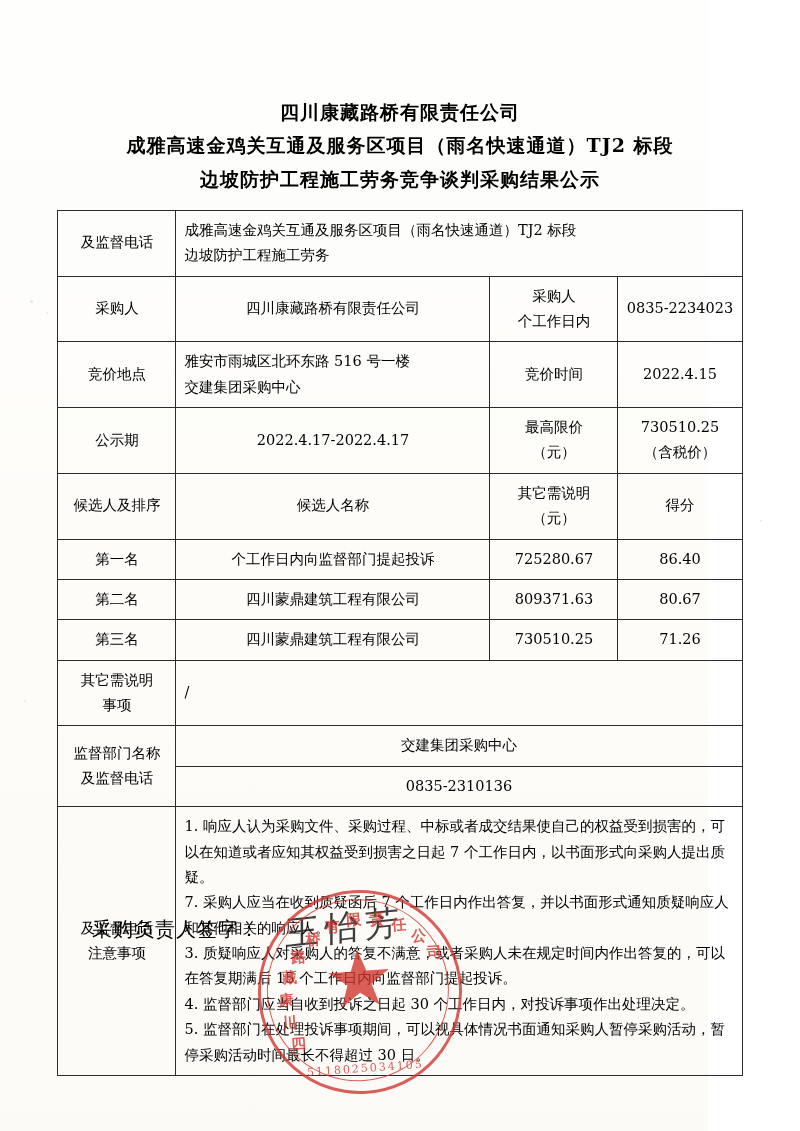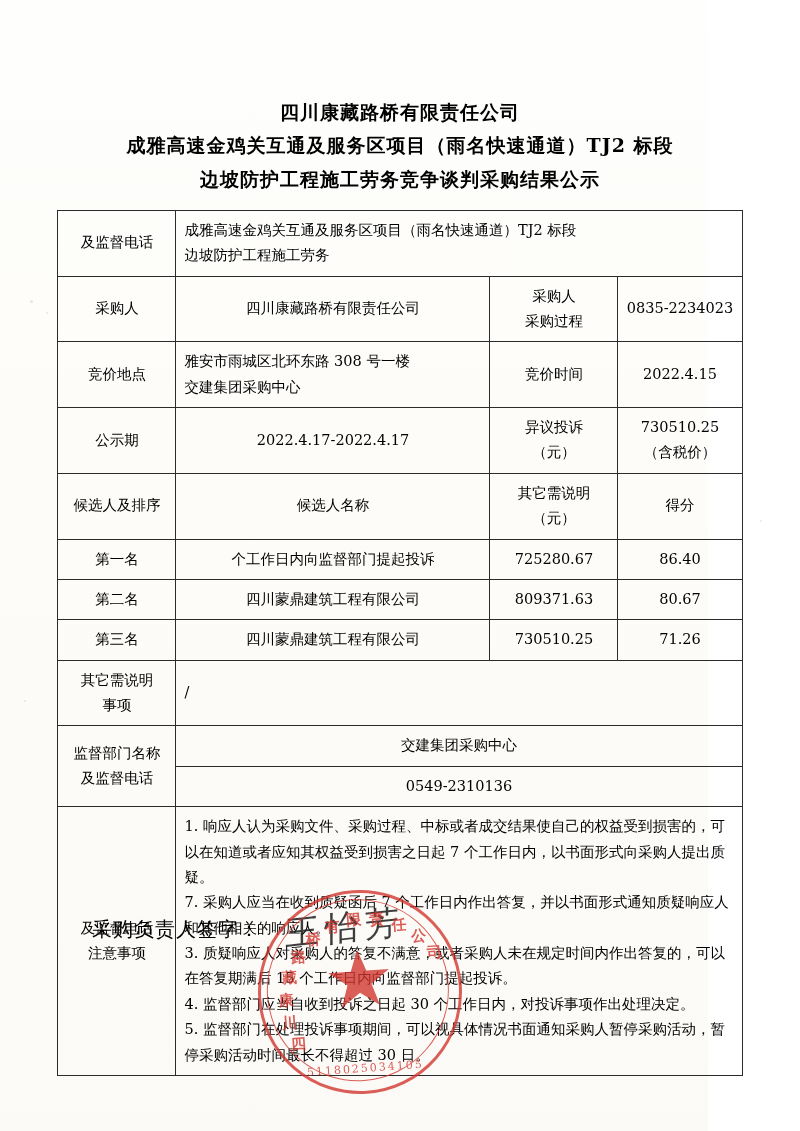--- a/index.html
+++ b/index.html
@@ -199,40 +199,40 @@
             <div>成雅高速金鸡关互通及服务区项目（雨名快速通道）TJ2 标段</div>
             <div>边坡防护工程施工劳务</div>
           </td>
         </tr>
 
         <tr>
           <td class="c-center">采购人</td>
           <td class="c-center" colspan="2">四川康藏路桥有限责任公司</td>
           <td class="c-center two-line">
             <div>采购人</div>
-            <div>采购过程</div>
+            <div>个工作日内</div>
           </td>
           <td class="c-center">0835-2234023</td>
         </tr>
 
         <tr>
           <td class="c-center">竞价地点</td>
           <td class="c-left cell-pad-l two-line" colspan="2">
-            <div>雅安市雨城区北环东路 308 号一楼</div>
+            <div>雅安市雨城区北环东路 516 号一楼</div>
             <div>交建集团采购中心</div>
           </td>
           <td class="c-center">竞价时间</td>
           <td class="c-center">2022.4.15</td>
         </tr>
 
         <tr>
           <td class="c-center">公示期</td>
           <td class="c-center" colspan="2">2022.4.17-2022.4.17</td>
           <td class="c-center two-line">
-            <div>异议投诉</div>
+            <div>最高限价</div>
             <div>（元）</div>
           </td>
           <td class="c-center two-line">
             <div>730510.25</div>
             <div>（含税价）</div>
           </td>
         </tr>
 
         <tr>
           <td class="c-center">候选人及排序</td>
@@ -274,21 +274,21 @@
         </tr>
 
         <tr>
           <td class="c-center" rowspan="2">
             <div>监督部门名称</div>
             <div>及监督电话</div>
           </td>
           <td class="c-center" colspan="4">交建集团采购中心</td>
         </tr>
         <tr>
-          <td class="c-center" colspan="4">0549-2310136</td>
+          <td class="c-center" colspan="4">0835-2310136</td>
         </tr>
 
         <tr>
           <td class="c-center">
             <div>及监督电话</div>
             <div>注意事项</div>
           </td>
           <td class="notes-cell" colspan="4">
             <p>1. 响应人认为采购文件、采购过程、中标或者成交结果使自己的权益受到损害的，可以在知道或者应知其权益受到损害之日起 7 个工作日内，以书面形式向采购人提出质疑。</p>
             <p>7. 采购人应当在收到质疑函后 7 个工作日内作出答复，并以书面形式通知质疑响应人和其他相关的响应人。</p>

